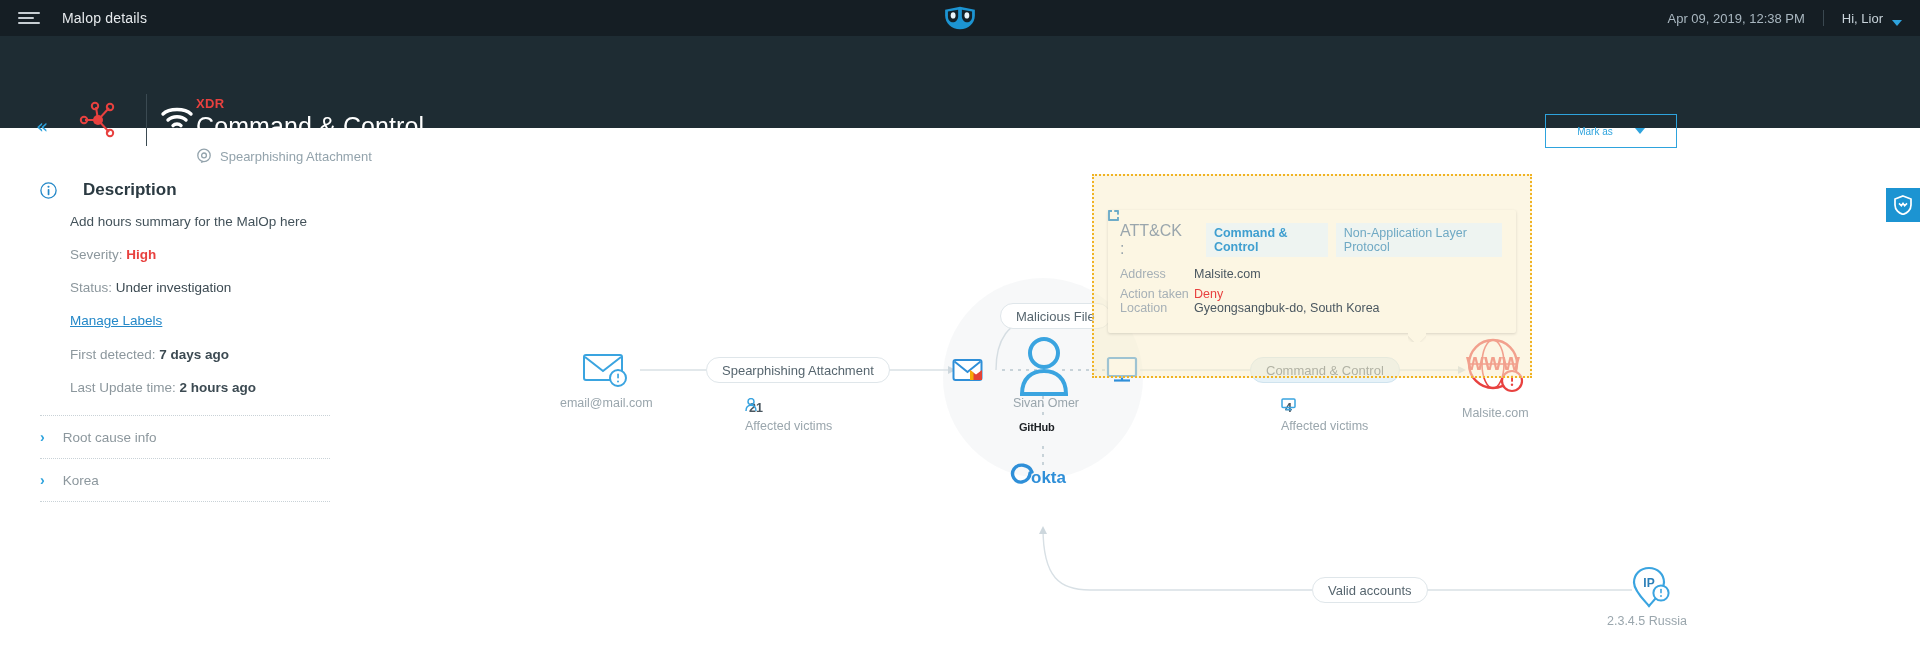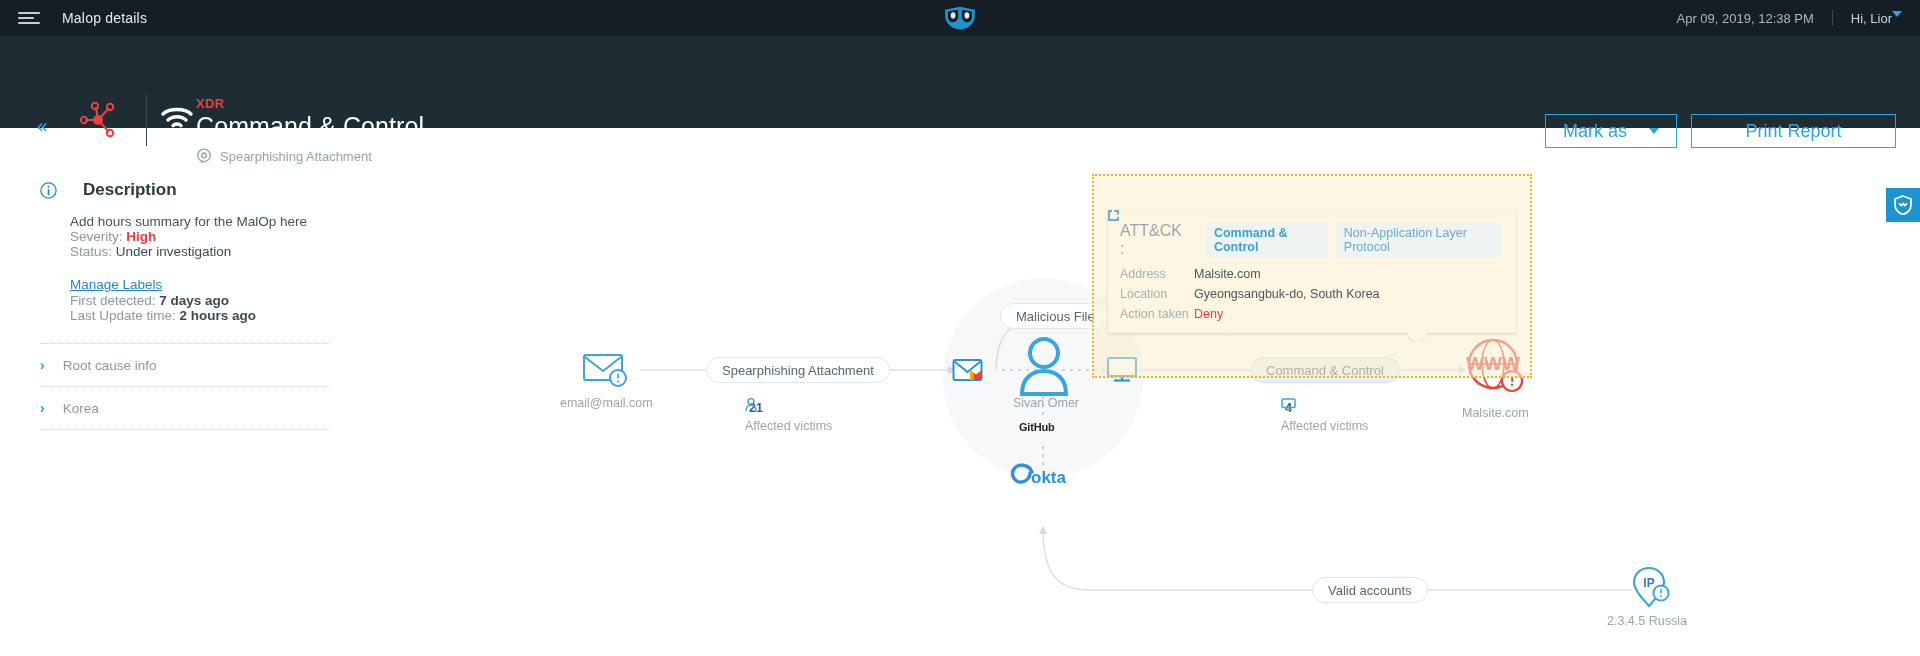--- a/index.html
+++ b/index.html
@@ -25,21 +25,21 @@
   .hamburger i:nth-child(1) { width: 22px; }
   .hamburger i:nth-child(2) { width: 16px; }
   .hamburger i:nth-child(3) { width: 22px; }
   .topbar-title { margin-left: 22px; color: #e6eaed; font-size: 14px; letter-spacing: .2px; }
   .owl { position: absolute; left: 50%; top: 5px; transform: translateX(-50%);
          width: 38px; height: 26px; }
   .topbar-right { position: absolute; right: 18px; top: 0; height: 36px;
          display: flex; align-items: center; color: #9fb0ba; font-size: 13px; }
   .topbar-date { color: #a9b7c0; }
   .tb-sep { width: 1px; height: 16px; background: #3a4850; margin: 0 18px; }
-  .topbar-user { color: #c8d3da; display: flex; align-items: flex-start; cursor: pointer; }
+  .topbar-user { color: #c8d3da; display: flex; align-items: flex-end; gap: 9px; cursor: pointer; }
   .chev { width: 0; height: 0; border-left: 5px solid transparent;
           border-right: 5px solid transparent; border-top: 6px solid #2ea3dd; }
 
   
   .subhead {
     position: absolute; left: 0; top: 36px; width: 1920px; height: 92px;
     background: #1e2c33;
   }
   .collapse-btn { position: absolute; left: 36px; top: 80px; color: #2ea3dd;
     font-size: 20px; line-height: 1; cursor: pointer; font-family: "DejaVu Sans", sans-serif; }
@@ -49,32 +49,32 @@
   .xdr { position: absolute; left: 196px; top: 60px; color: #e8413f; font-size: 13px;
          font-weight: bold; letter-spacing: .4px; }
   .mtitle { position: absolute; left: 196px; top: 76px; color: #ffffff; font-size: 25px;
          letter-spacing: .1px; }
   .msub { position: absolute; left: 196px; top: 112px; color: #93a3ac; font-size: 13px;
          display: flex; align-items: center; gap: 8px; }
   .msub-ico { width: 16px; height: 16px; flex: 0 0 16px; }
 
   .btn-outline {
     position: absolute; height: 34px; border: 1px solid #2ea3dd; color: #2ea3dd;
-    background: transparent; font-size: 18px; display: flex; align-items: center;
+    background: transparent; font-size: 10px; display: flex; align-items: center;
     justify-content: center; cursor: pointer; font-family: inherit;
   }
   #markAsBtn { right: 243px; top: 78px; width: 132px; gap: 22px; padding: 0 14px; }
   #printBtn  { right: 24px;  top: 78px; width: 205px; }
 
   
   .desc { position: absolute; left: 40px; top: 180px; width: 290px; }
   .desc-head { display: flex; align-items: center; gap: 26px; }
   .info-ico { width: 17px; height: 17px; flex: 0 0 17px; }
   .desc-title { font-size: 17px; font-weight: bold; color: #2b3a42; }
-  .desc-row { margin-left: 30px; font-size: 13.5px; color: #8c979d; }
+  .desc-row { margin-left: 30px; font-size: 13.5px; color: #8c979d; margin-top: 18px; }
   .desc-row:first-of-type { margin-top: 14px; }
   .desc-row .val { color: #3c4a52; font-weight: bold; }
   .desc-row .val-plain { color: #3c4a52; font-weight: normal; }
   .val-high { color: #e8413f; font-weight: bold; }
   .desc-summary { margin-left: 30px; margin-top: 14px; font-size: 13.5px; color: #43525a; }
   .manage-link { margin-left: 30px; margin-top: 18px; font-size: 13.5px; color: #2488c8;
     text-decoration: underline; cursor: pointer; display: inline-block; }
   .dotted-sep { margin-top: 20px; border-top: 1px dotted #c9d2d7; width: 290px; }
   .acc-row { display: flex; align-items: center; gap: 18px; height: 42px;
     font-size: 13.5px; color: #8c979d; cursor: pointer; }
@@ -192,21 +192,20 @@
         <circle cx="8" cy="7.4" r="2.4" fill="none" stroke="#93a3ac" stroke-width="1.3"></circle>
         <path d="M6 12.4 L4.6 15 L7.4 14.2 Z" fill="#93a3ac"></path>
       </svg>
       <span>Spearphishing Attachment</span>
     </div>
 
     <button id="markAsBtn" class="btn-outline">
       <span>Mark as</span>
       <span class="chev"></span>
     </button>
-    <button id="printBtn" class="btn-outline">Print Report</button>
   </div>
 
   <div class="desc">
     <div class="desc-head">
       <svg class="info-ico" viewBox="0 0 17 17">
         <circle cx="8.5" cy="8.5" r="7.6" fill="none" stroke="#2488c8" stroke-width="1.3"></circle>
         <circle cx="8.5" cy="4.7" r="1.05" fill="#2488c8"></circle>
         <rect x="7.7" y="7" width="1.7" height="6.2" rx=".8" fill="#2488c8"></rect>
       </svg>
       <span class="desc-title">Description</span>
@@ -373,28 +372,28 @@
           </svg>
           <span>Non-Application Layer Protocol</span>
         </span>
       </div>
 
 
       <div class="tip-row">
         <span class="tip-key">Address</span>
         <span class="tip-val">Malsite.com</span>
       </div>
+      <div class="tip-row" style="margin-bottom:0">
+        <span class="tip-key">Action taken</span>
+        <span class="tip-val deny">Deny</span>
+      </div>
       <div class="tip-row">
         <span class="tip-key">Location</span>
         <span class="tip-val">Gyeongsangbuk-do, South Korea</span>
       </div>
-      <div class="tip-row" style="margin-bottom:0">
-        <span class="tip-key">Action taken</span>
-        <span class="tip-val deny">Deny</span>
-      </div>
 
       <div class="tip-tail"></div>
     </div>
   </div>
 
   <div class="shield-tab">
     <svg width="18" height="20" viewBox="0 0 18 20">
       <path d="M9 1 L17 4 V10 C17 15 13 18.4 9 19.4 C5 18.4 1 15 1 10 V4 Z" fill="none" stroke="#ffffff" stroke-width="1.7"></path>
       <path d="M5 8.4 L7.4 10.8 L9 8.4 L10.6 10.8 L13 8.4" fill="none" stroke="#ffffff" stroke-width="1.6"></path>
     </svg>

